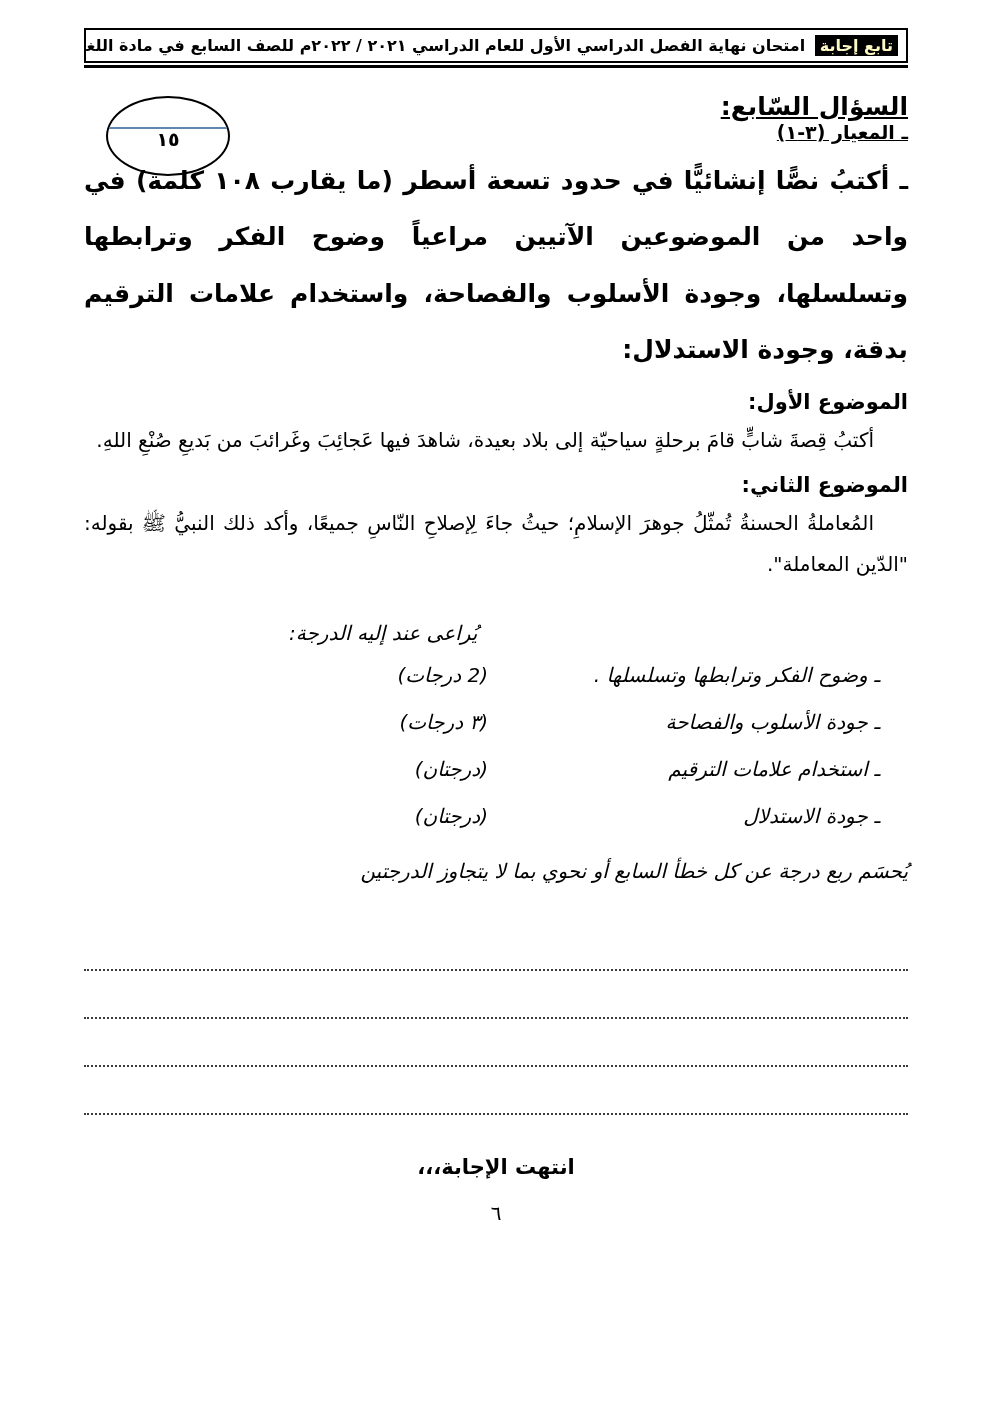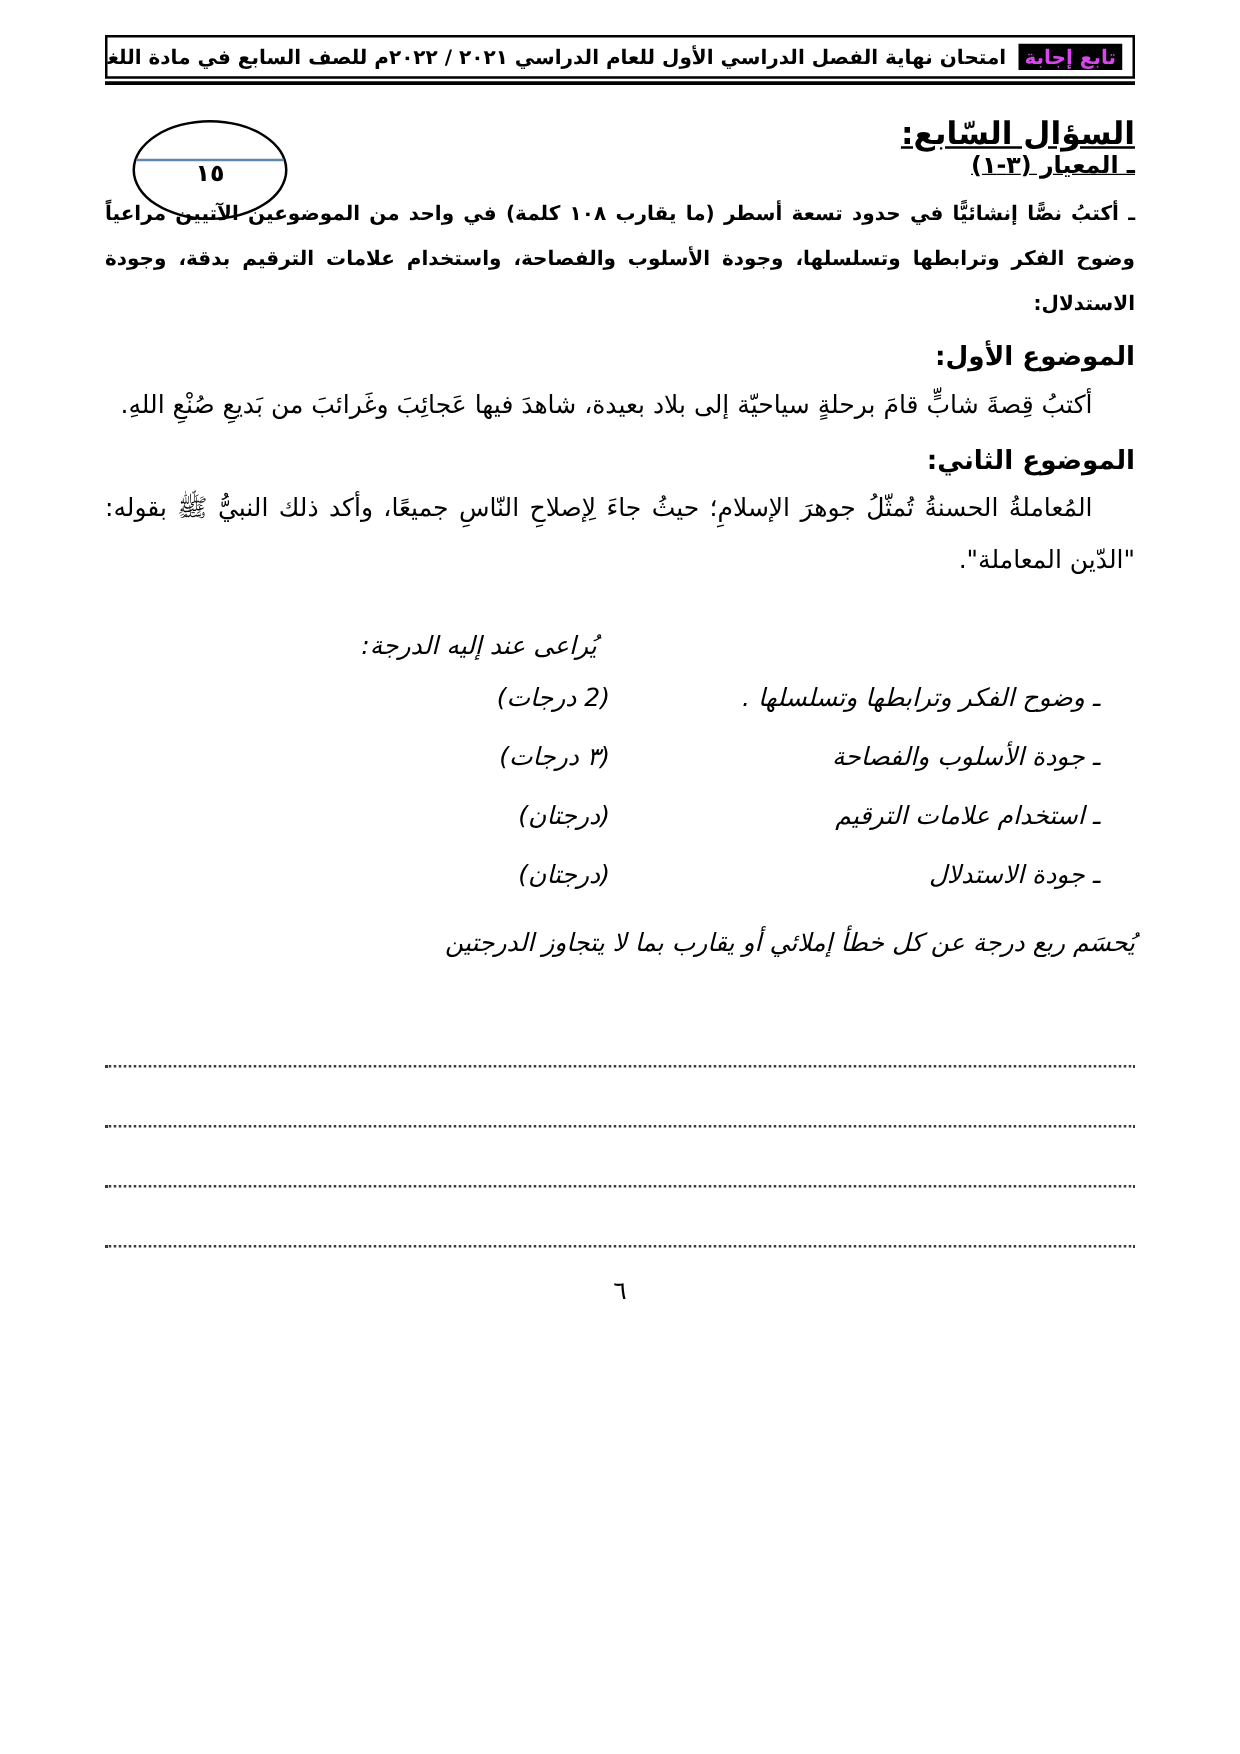--- a/index.html
+++ b/index.html
@@ -20,21 +20,21 @@
     border:2px solid #000;
     padding:6px 8px;
     text-align:center;
     font-weight:bold;
     font-size:16px;
     white-space:nowrap;
     overflow:hidden;
   }
   .header-highlight {
     background:#000000;
-    color:#d946ef;
+    color:#fef9c3;
     padding:1px 5px;
     margin-left:4px;
   }
   .header-rule {
     height:0;
     border-top:3px solid #000;
     margin-top:2px;
   }
 
   
@@ -65,21 +65,21 @@
     font-weight:bold;
     text-decoration:underline;
   }
   .q-criterion {
     font-size:19px;
     font-weight:bold;
     text-decoration:underline;
   }
   .instructions {
     margin-top:10px;
-    font-size:16px;
+    font-size:25px;
     font-weight:bold;
     line-height:2.25;
     text-align:justify;
   }
   .topic-title {
     margin-top:12px;
     font-size:21px;
     font-weight:bold;
   }
   .topic-body {
@@ -176,26 +176,27 @@
       </div>
       <div class="grading-row">
         <div class="grading-label">ـ استخدام علامات الترقيم</div>
         <div class="grading-marks">(درجتان)</div>
       </div>
       <div class="grading-row">
         <div class="grading-label">ـ جودة الاستدلال</div>
         <div class="grading-marks">(درجتان)</div>
       </div>
 
-      <div class="grading-note">يُحسَم ربع درجة عن كل خطأ إملائي أو يقارب بما لا يتجاوز الدرجتين</div>
+      <div class="grading-note">يُحسَم ربع درجة عن كل خطأ السابع أو نحوي بما لا يتجاوز الدرجتين</div>
     </div>
 
     <div class="answer-lines">
       <div class="answer-line"></div>
       <div class="answer-line"></div>
       <div class="answer-line"></div>
       <div class="answer-line"></div>
     </div>
 
+    <div class="end-text">انتهت الإجابة،،،</div>
     <div class="page-number">٦</div>
 
   </div>
 </div>
 
 </body></html>

